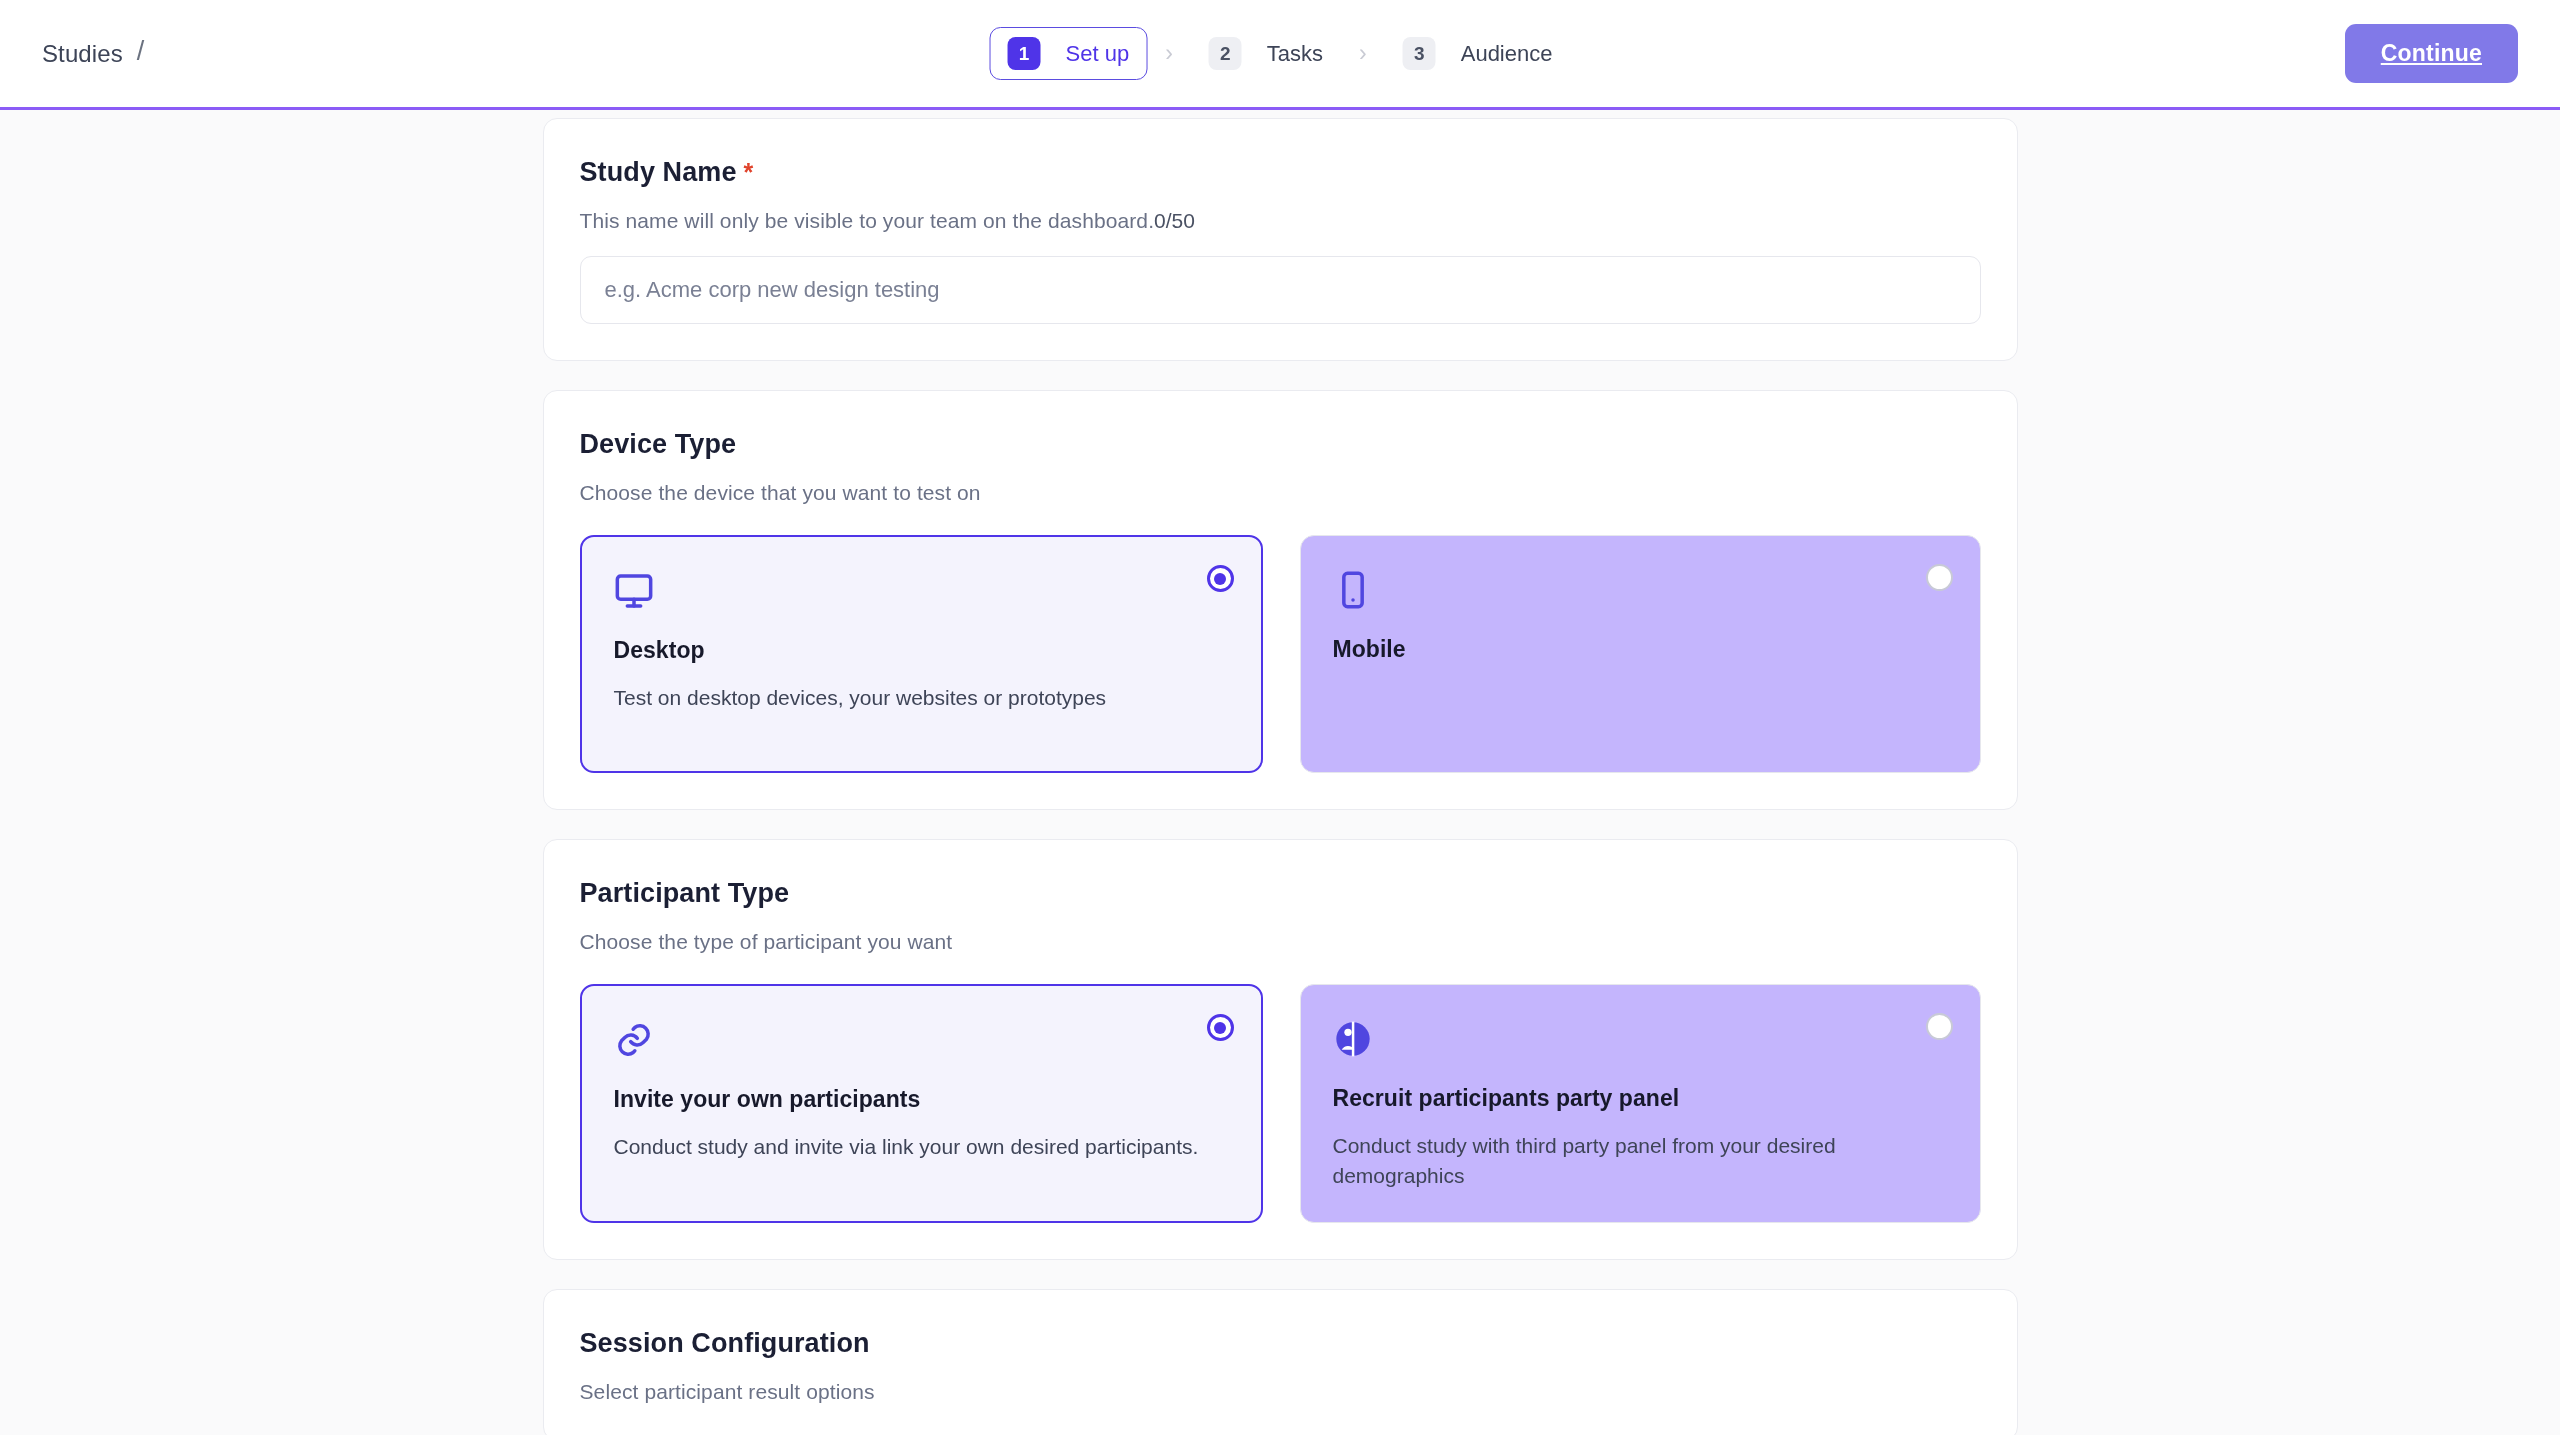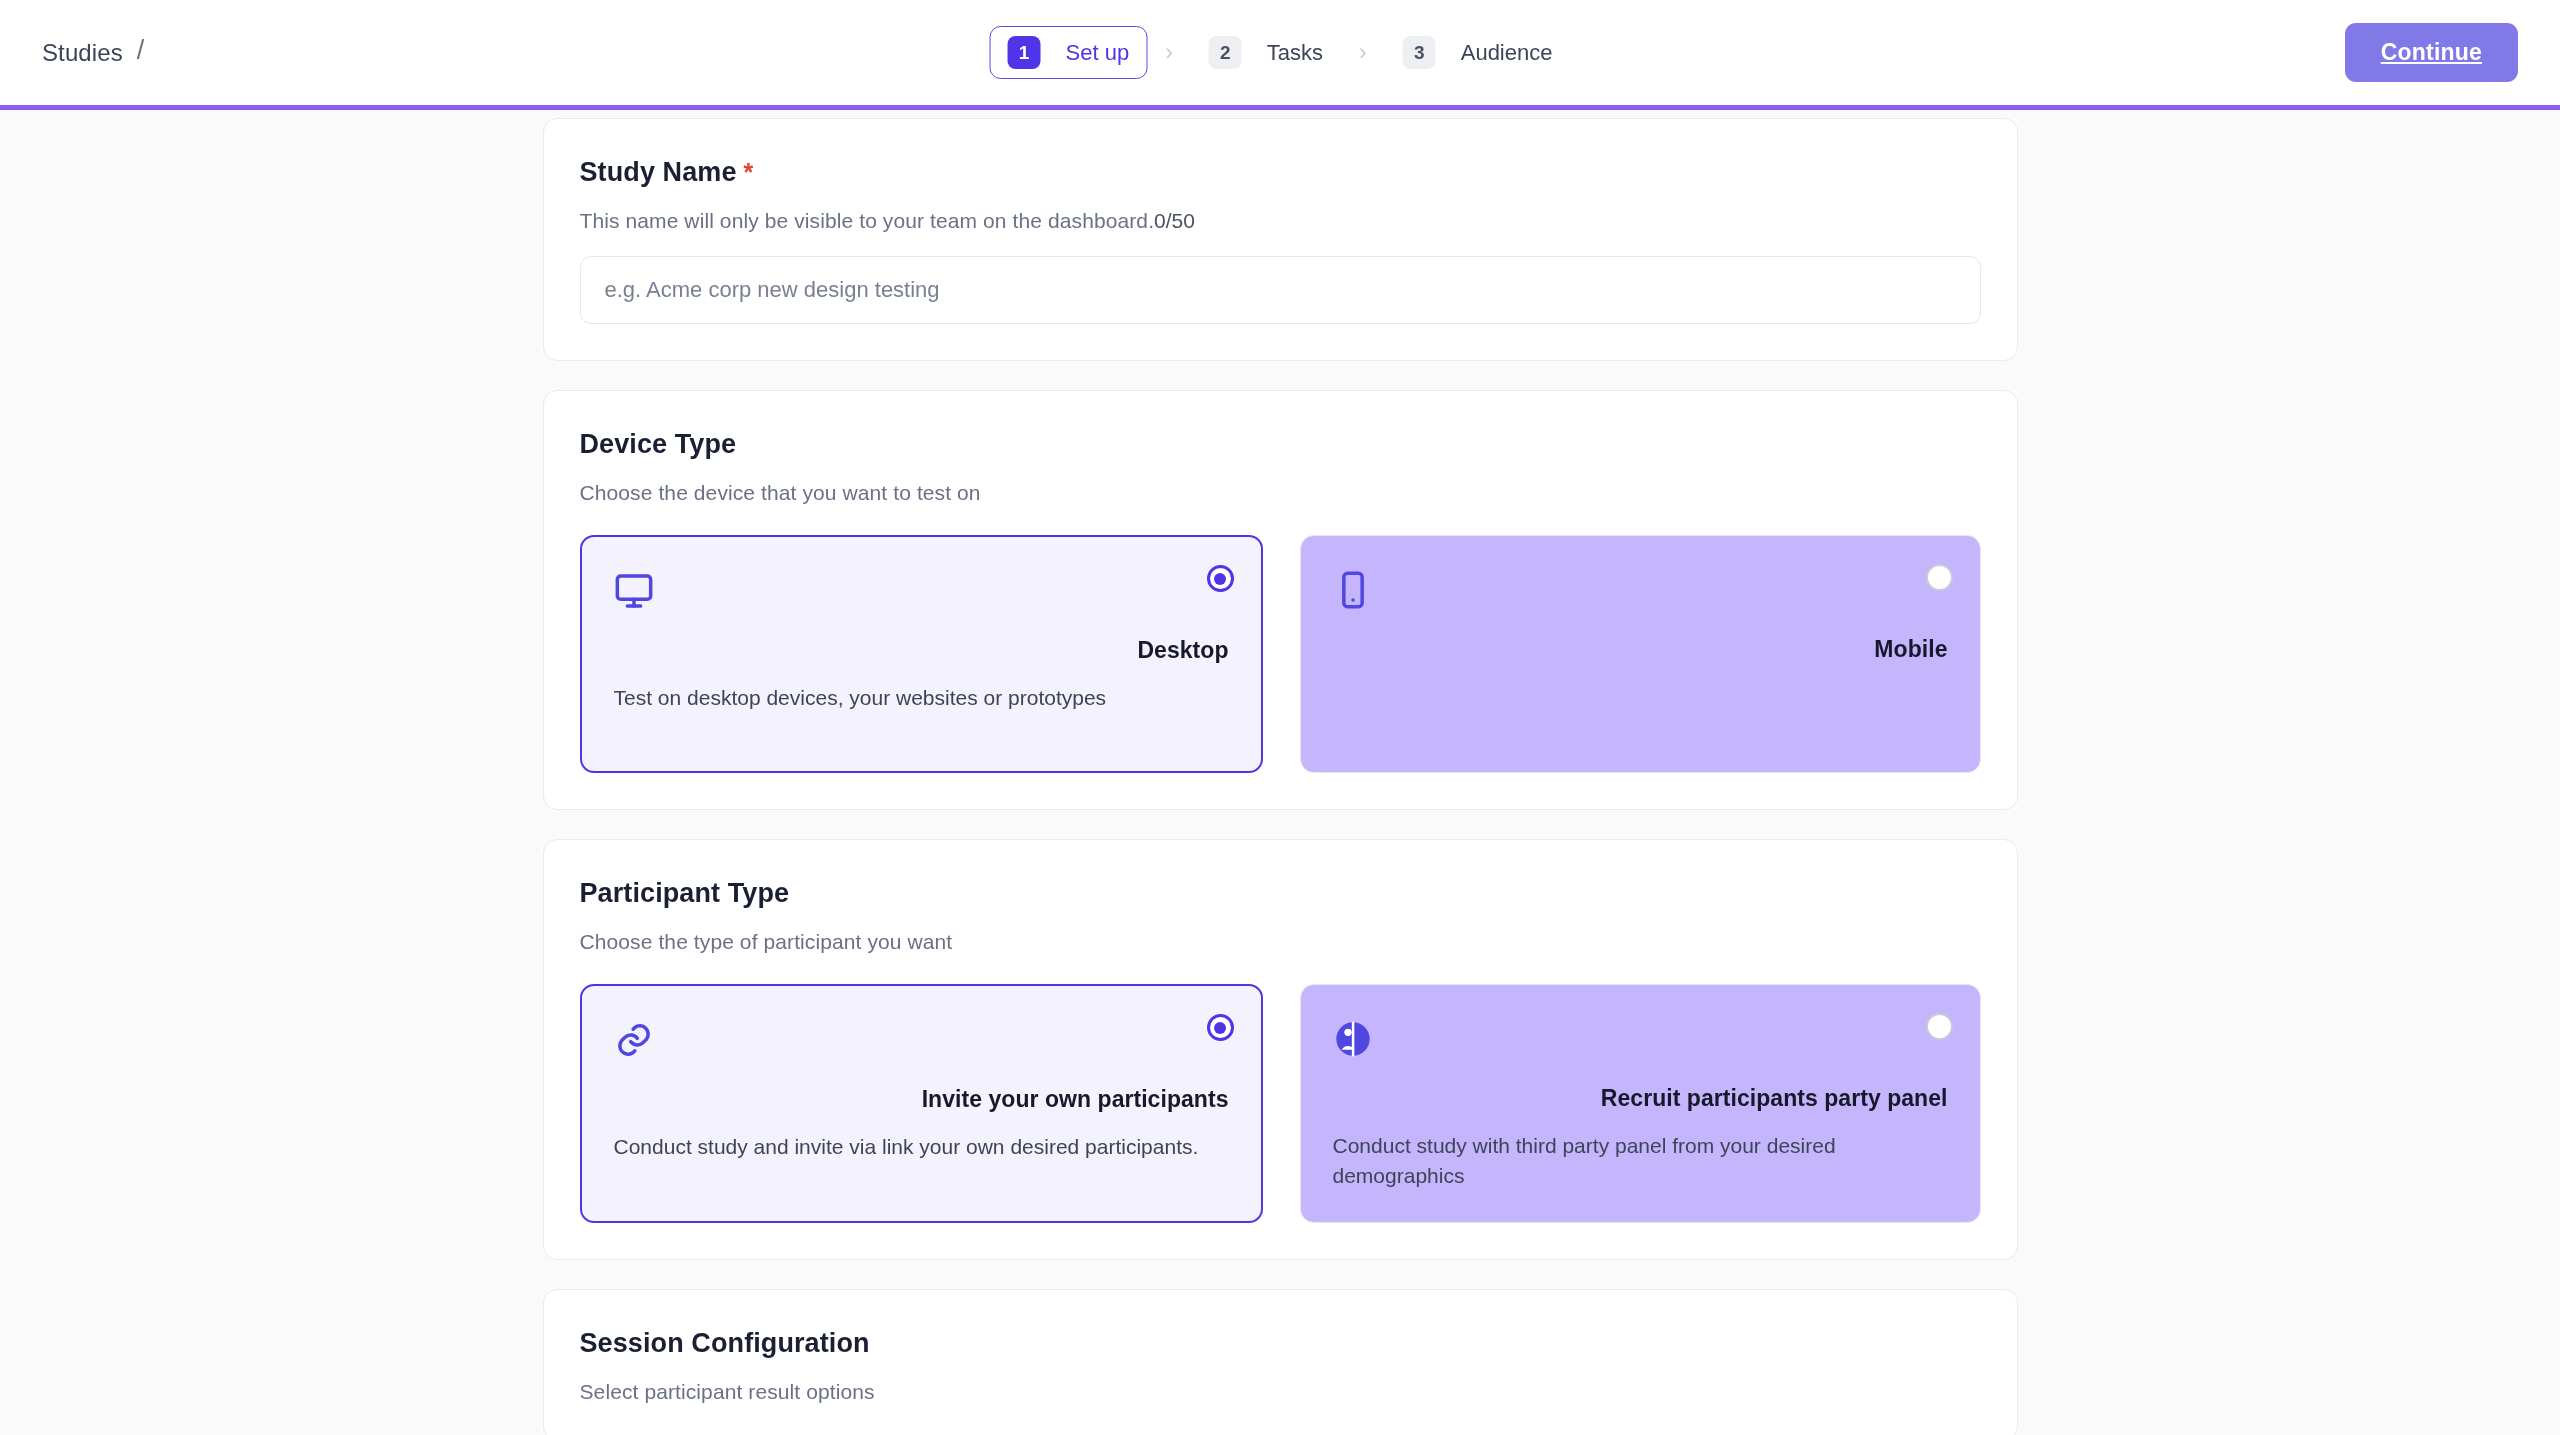--- a/index.html
+++ b/index.html
@@ -10,21 +10,21 @@
     background: #FAFAFB;
     font-family: "Liberation Sans", sans-serif;
     -webkit-font-smoothing: antialiased;
   }
 
   
   .topbar {
     position: relative;
     height: 110px;
     background: #FFFFFF;
-    border-bottom: 5px solid #8b5cf6;
+    border-bottom: 3px solid #8b5cf6;
     display: flex;
     align-items: center;
   }
   .breadcrumb {
     position: absolute;
     left: 42px;
     display: flex;
     align-items: center;
     gap: 14px;
   }
@@ -189,21 +189,20 @@
     border: 2.4px solid #4F34E8;
     background: #F4F3FD;
   }
   .tile-icon { height: 42px; margin-bottom: 24px; }
   .tile-icon svg { display: block; }
   .tile-name {
     font-size: 23px;
     font-weight: 700;
     color: #17192B;
     letter-spacing: .05px;
-    text-align: right;
   }
   .tile-desc {
     margin-top: 19px;
     font-size: 21px;
     line-height: 1.45;
     color: #3E4457;
     max-width: 96%;
   }
   .radio {
     position: absolute;

